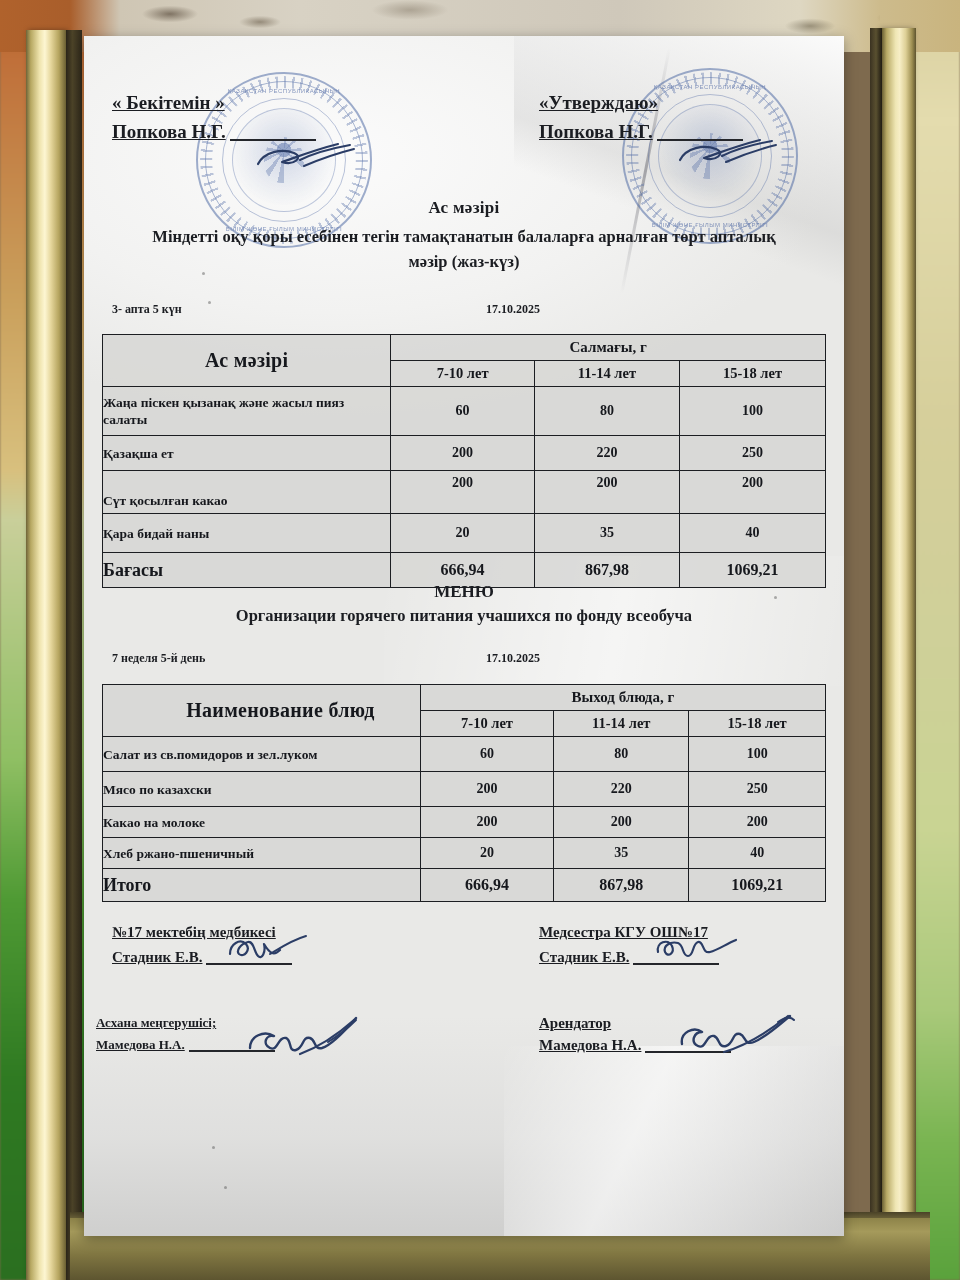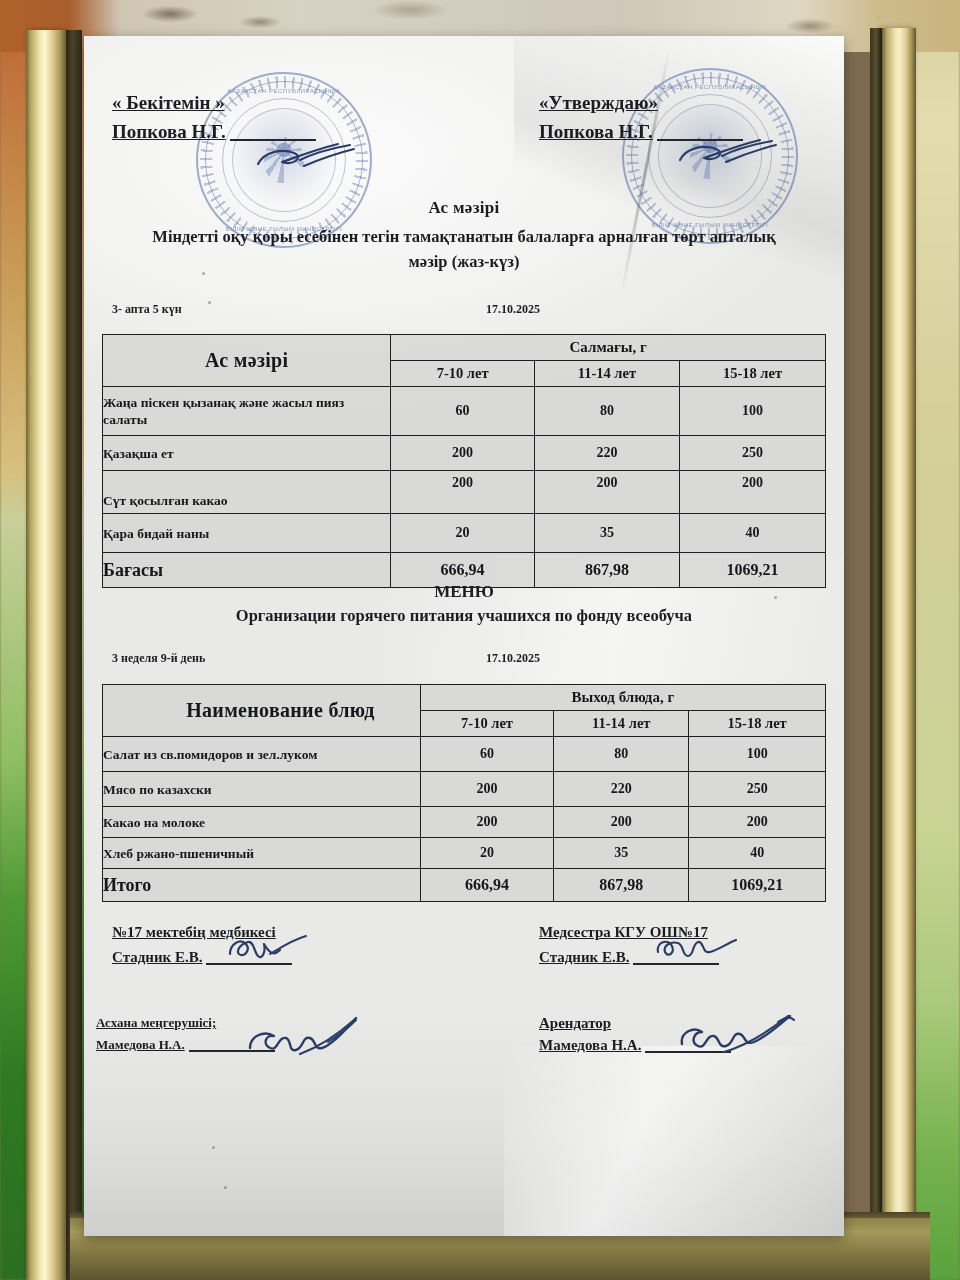--- a/index.html
+++ b/index.html
@@ -343,21 +343,21 @@
         <td>867,98</td>
         <td>1069,21</td>
       </tr>
     </tbody>
   </table>
 
   <div class="blk mid-title" style="top:546px;font-size:17px;">МЕНЮ</div>
   <div class="blk mid-title" style="top:570px;font-size:16.5px;">Организации горячего питания учашихся по фонду всеобуча</div>
 
   <div class="blk rowline" style="top:615px;">
-    <span>3 неделя  9-й день</span>
+    <span>7 неделя  5-й день</span>
     <span class="right">17.10.2025</span>
   </div>
 
   <table class="menu" id="tbl-ru" style="top:648px;">
     <thead>
       <tr>
         <th class="bigcol" rowspan="2" style="width:300px;padding-left:44px;">Наименование блюд</th>
         <th class="grouphdr" colspan="3">Выход блюда, г</th>
       </tr>
       <tr>

